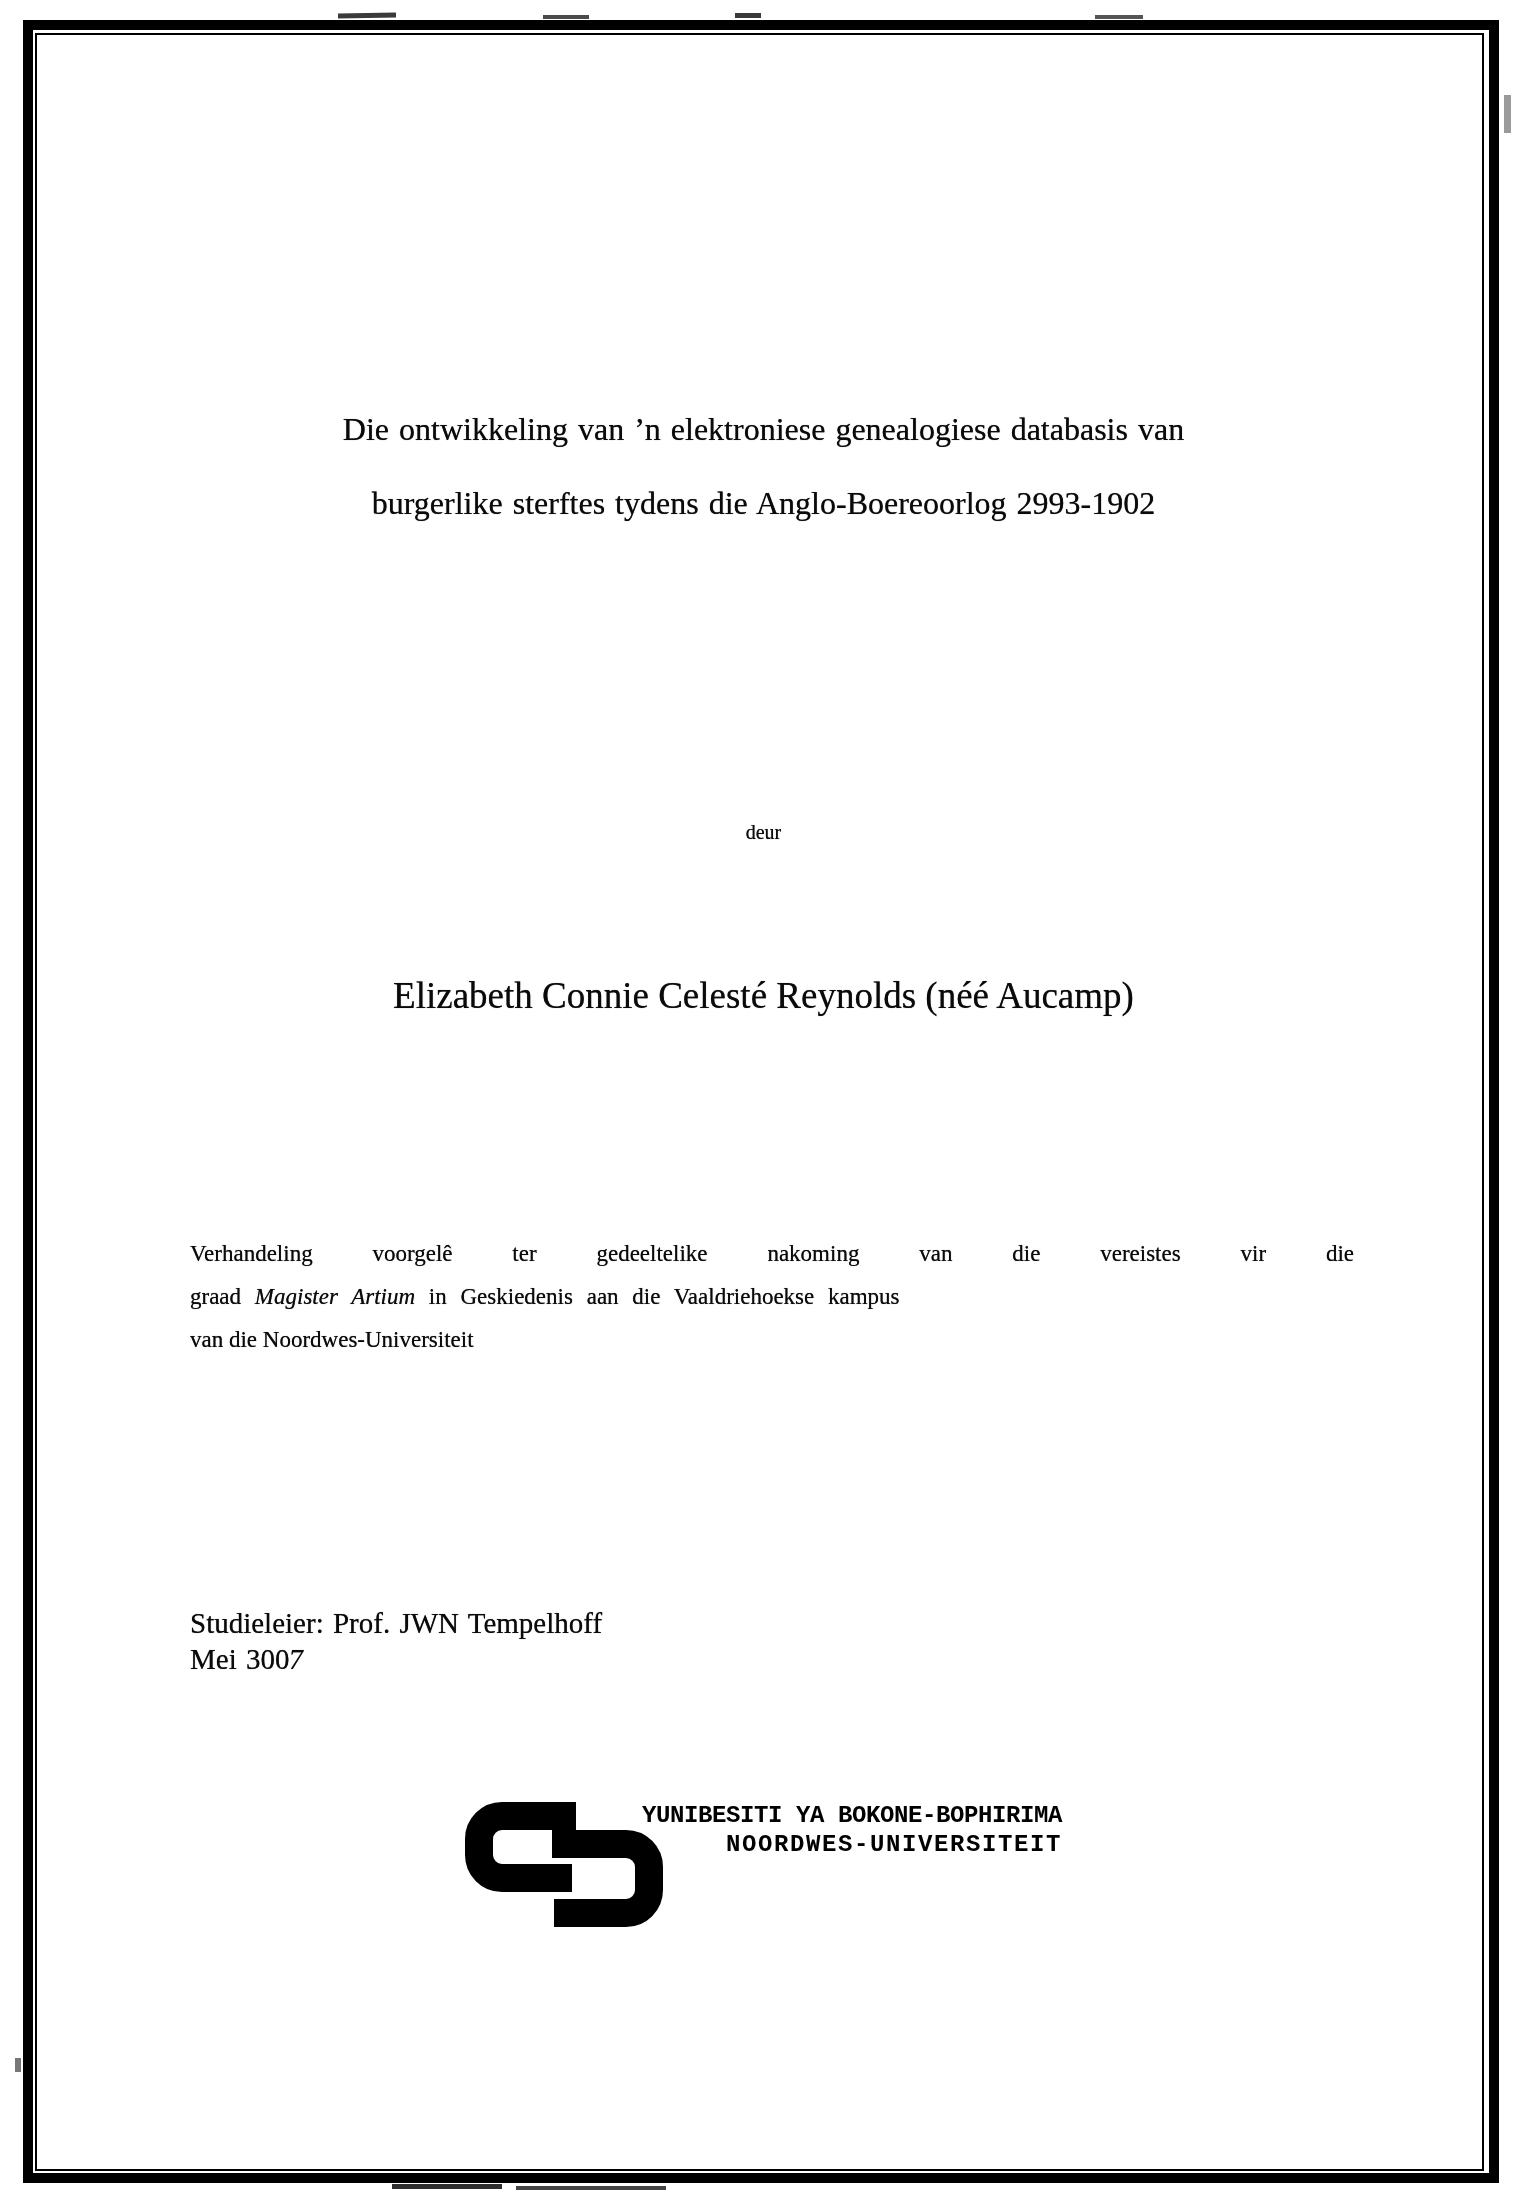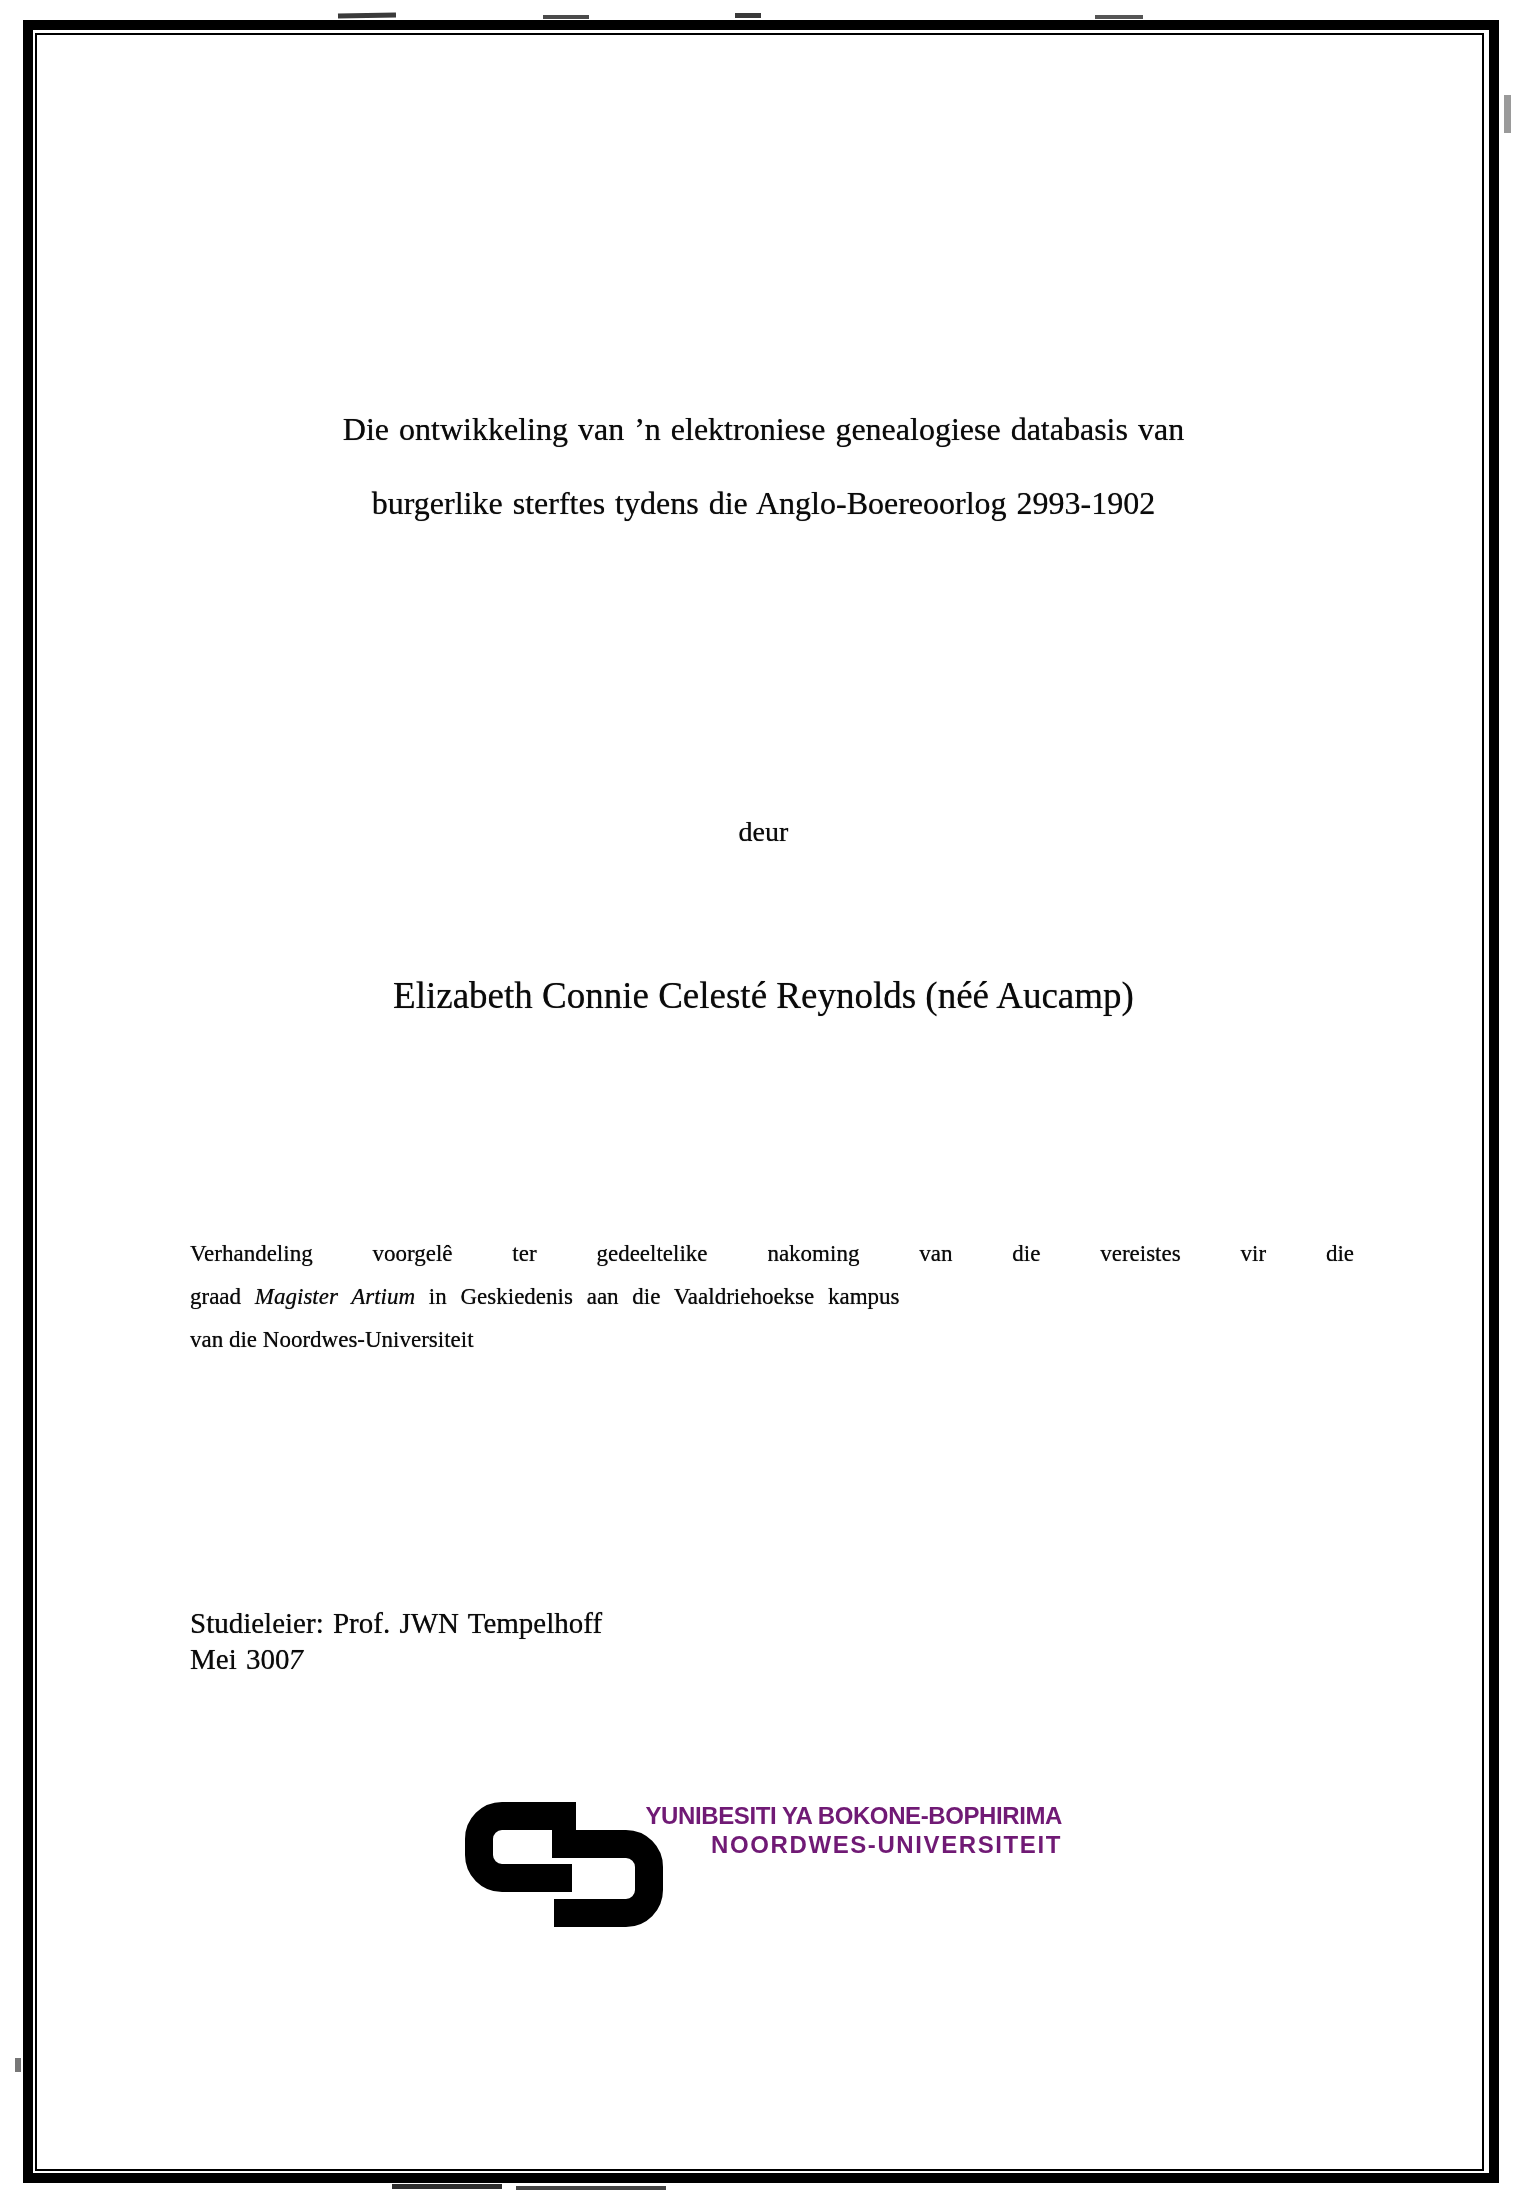--- a/index.html
+++ b/index.html
@@ -37,21 +37,21 @@
     font-size: 32px;
     line-height: 74px;
     word-spacing: 2px;
     white-space: nowrap;
   }
   .byline {
     position: absolute;
     left: 100px; top: 812px;
     width: 1327px;
     text-align: center;
-    font-size: 28px;
+    font-size: 20px;
     line-height: 40px;
   }
   .author {
     position: absolute;
     left: 100px; top: 972px;
     width: 1327px;
     text-align: center;
     font-size: 37px;
     line-height: 48px;
     white-space: nowrap;
@@ -82,25 +82,25 @@
   .logo-mark {
     position: absolute;
     left: 462px; top: 1799px;
     width: 205px; height: 132px;
   }
   .logo-text {
     position: absolute;
     left: 580px; top: 1801px;
     width: 482px;
     text-align: right;
-    font-family: Liberation Sans, sans-serif;
+    font-family: Liberation Mono, monospace;
     font-weight: 600;
     font-size: 24px;
     line-height: 29px;
-    color: #701a75;
+    color: #000000;
     white-space: nowrap;
   }
   .logo-text .lt1 { letter-spacing: -0.4px; }
   .logo-text .lt2 { letter-spacing: 1.2px; }
   .logo-text .lt3 { letter-spacing: 1.6px; }
 
   
   .artifact { position: absolute; background: #3a3a3a; }
   .a-top1 { left: 338px; top: 13px; width: 58px; height: 5px; transform: rotate(-1deg); }
   .a-top2 { left: 543px; top: 15px; width: 46px; height: 4px; background: #4a4a4a; }

